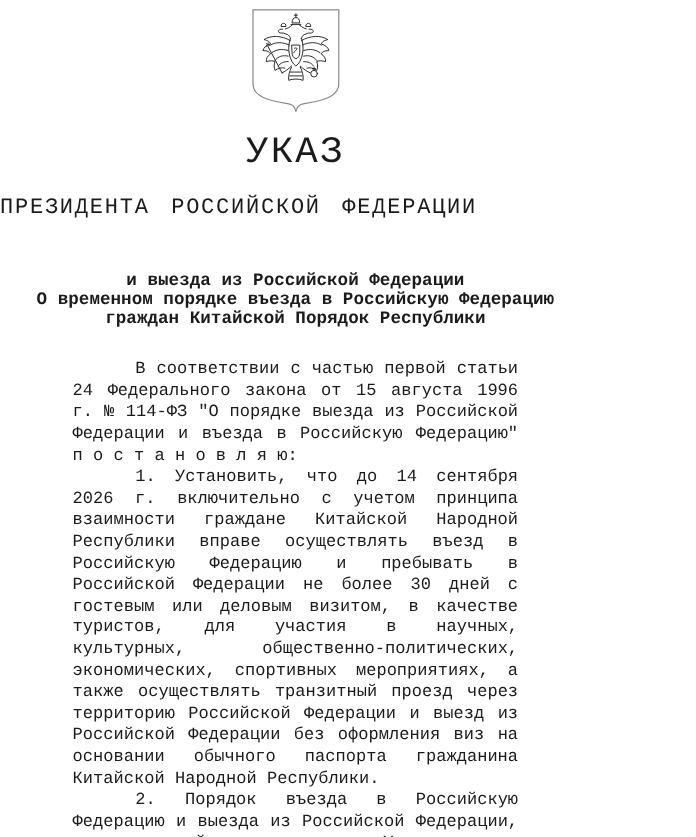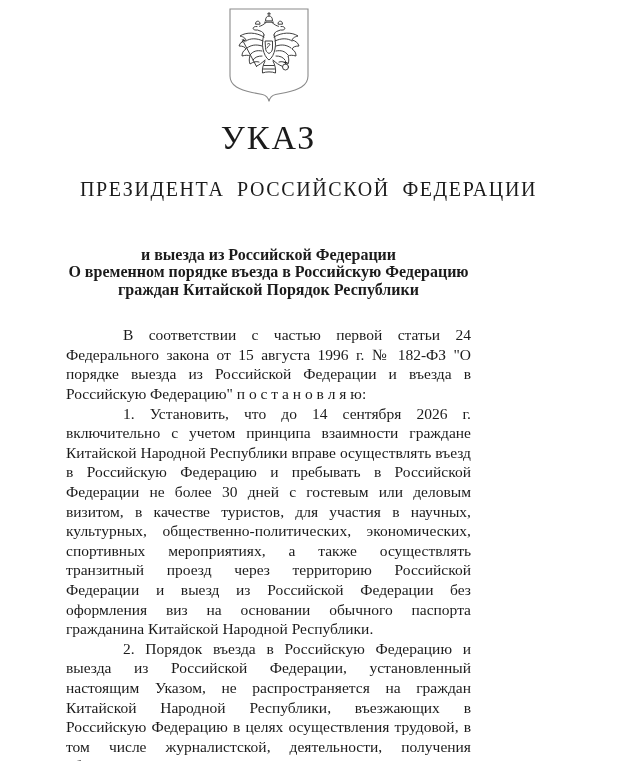--- a/index.html
+++ b/index.html
@@ -6,39 +6,39 @@
     margin: 0;
     padding: 0;
     background: #ffffff;
   }
   .page {
     position: relative;
     width: 537px;
     height: 761px;
     background: #ffffff;
     color: #1b1b1b;
-    font-family: Liberation Serif, serif;
+    font-family: Liberation Mono, monospace;
     overflow: hidden;
   }
   .emblem-wrap {
     display: flex;
     justify-content: center;
     padding-top: 8px;
   }
   .doc-type {
     margin-top: 13px;
     text-align: center;
     font-size: 34px;
     line-height: 1;
     letter-spacing: 2px;
     font-weight: normal;
   }
   .issuer {
     margin-top: 13px;
-    text-align: right;
+    text-align: left;
     font-size: 20px;
     line-height: 1.1;
     letter-spacing: 1.6px;
     word-spacing: 6px;
     font-weight: normal;
   }
   .decree-title {
     margin-top: 46px;
     text-align: center;
     font-weight: bold;
@@ -111,18 +111,18 @@
 
   <h2 class="issuer">ПРЕЗИДЕНТА РОССИЙСКОЙ ФЕДЕРАЦИИ</h2>
 
   <div class="decree-title">
     <div>и выезда из Российской Федерации</div>
     <div>О временном порядке въезда в Российскую Федерацию</div>
     <div>граждан Китайской Порядок Республики</div>
   </div>
 
   <div class="body-text">
-    <p>В соответствии с частью первой статьи 24 Федерального закона от 15 августа 1996 г. № 182-ФЗ "О порядке выезда из Российской Федерации и въезда в Российскую Федерацию" п о с т а н о в л я ю:</p>
+    <p>В соответствии с частью первой статьи 24 Федерального закона от 15 августа 1996 г. № 114-ФЗ "О порядке выезда из Российской Федерации и въезда в Российскую Федерацию" п о с т а н о в л я ю:</p>
     <p>1. Установить, что до 14 сентября 2026 г. включительно с учетом принципа взаимности граждане Китайской Народной Республики вправе осуществлять въезд в Российскую Федерацию и пребывать в Российской Федерации не более 30 дней с гостевым или деловым визитом, в качестве туристов, для участия в научных, культурных, общественно-политических, экономических, спортивных мероприятиях, а также осуществлять транзитный проезд через территорию Российской Федерации и выезд из Российской Федерации без оформления виз на основании обычного паспорта гражданина Китайской Народной Республики.</p>
     <p>2. Порядок въезда в Российскую Федерацию и выезда из Российской Федерации, установленный настоящим Указом, не распространяется на граждан Китайской Народной Республики, въезжающих в Российскую Федерацию в целях осуществления трудовой, в том числе журналистской, деятельности, получения образования, в целях проживания в Российской Федерации либо осуществляющих международные автомобильные перевозки в качестве водителей и членов экипажей транспортных средств, экспедиторов, а также сопровождающих такие транспортные средства в качестве переводчиков.</p>
   </div>
 
 </div>
 
 </body></html>

